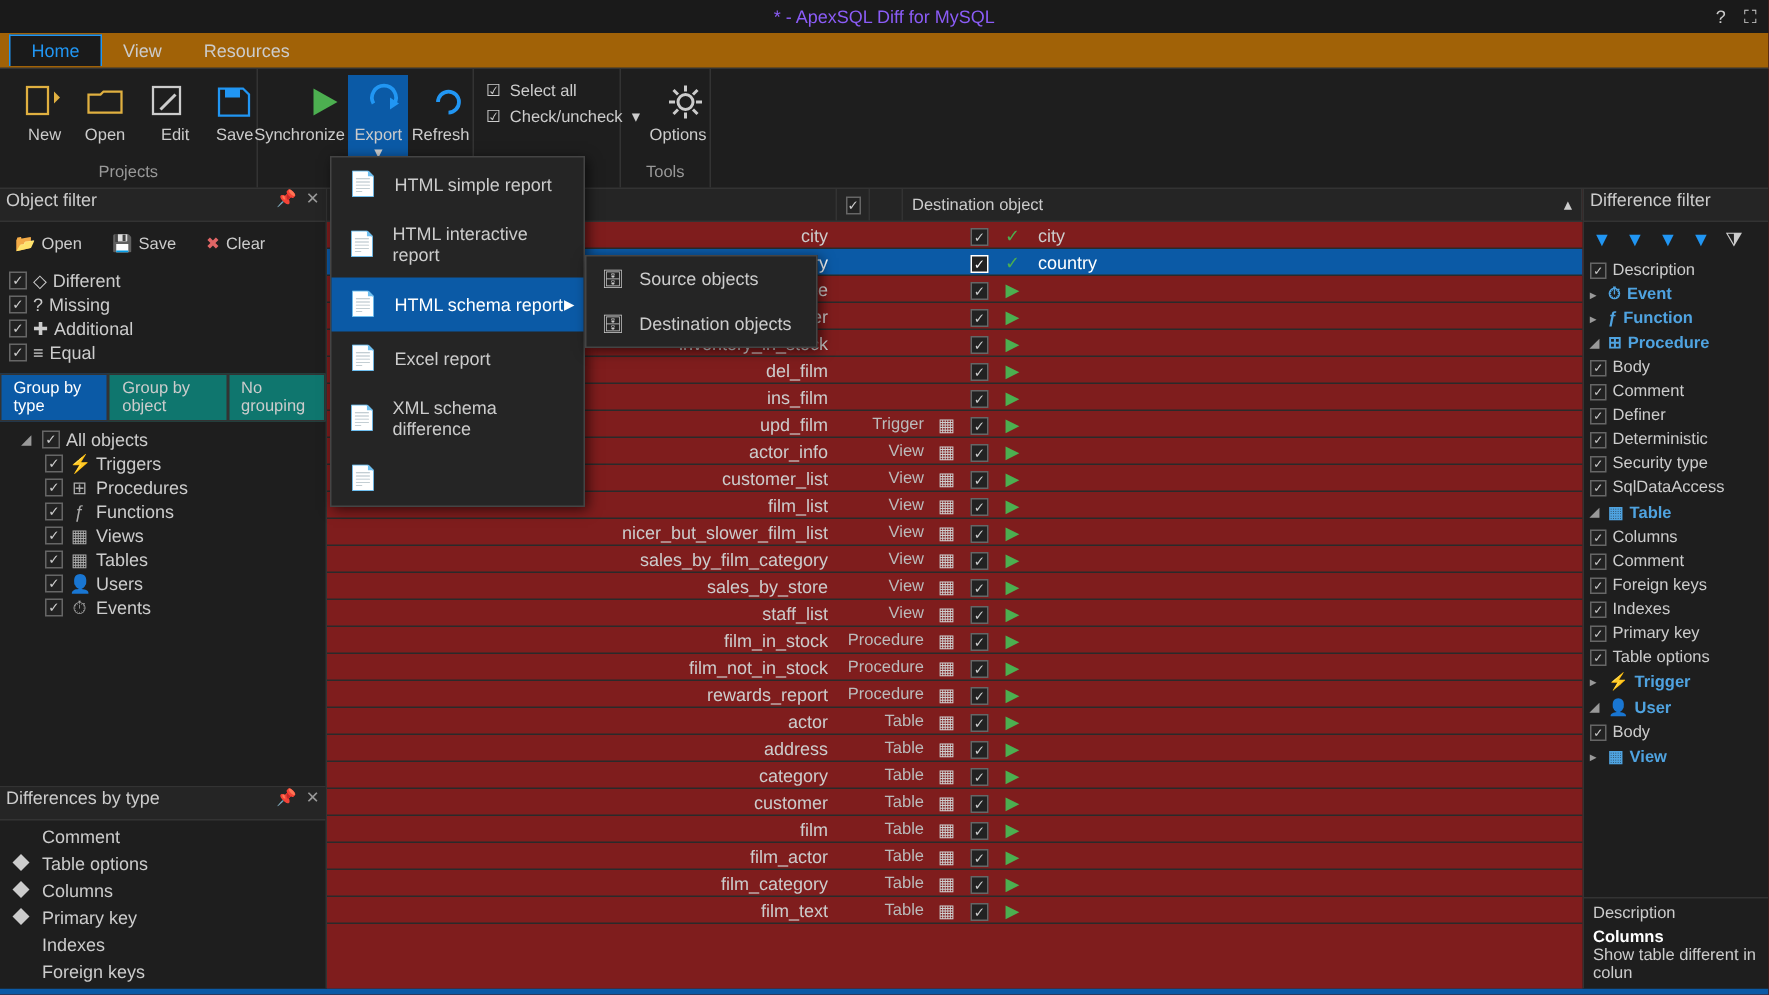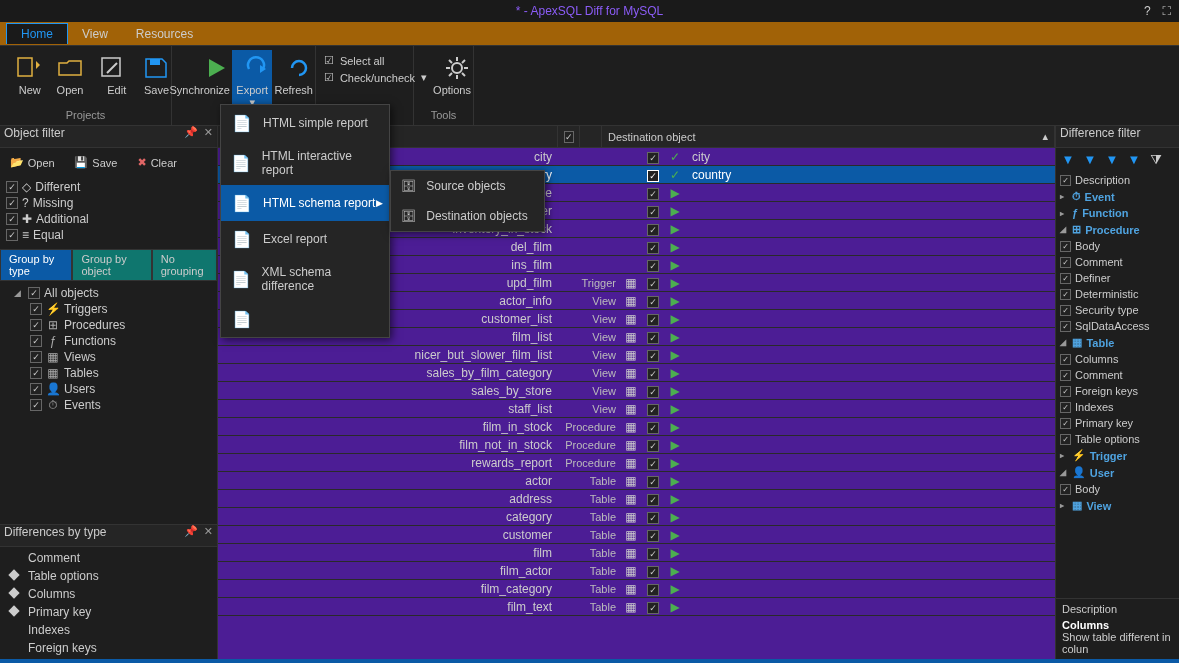--- a/index.html
+++ b/index.html
@@ -49,21 +49,21 @@
 .tree .tn .ar { width:10px; color:#999; font-size:9px; }
 .tree .tn .cb { width:12px; height:12px; border:1px solid #666; display:inline-flex; align-items:center; justify-content:center; font-size:9px; background:#222; }
 .tree .tn .cb.checked::after { content:"✓"; color:#ccc; }
 .tree .tn .ic { width:14px; text-align:center; color:#aaa; }
 
 .diff-by-type { border-top:1px solid #333; }
 .dbt-list { padding:2px 4px; }
 .dbt-list .di { padding:2px 6px 2px 24px; position:relative; }
 .dbt-list .di .diamond { position:absolute; left:6px; top:4px; width:8px; height:8px; background:#ccc; transform:rotate(45deg); }
 
-.center-col { flex:1; display:flex; flex-direction:column; background:#4c1d95; position:relative; }
+.center-col { flex:1; display:flex; flex-direction:column; background:#7f1d1d; position:relative; }
 .grid-hdr { display:flex; height:22px; background:#252525; border-bottom:1px solid #333; }
 .grid-hdr .gh { border-right:1px solid #333; display:flex; align-items:center; padding:0 6px; font-size:11px; position:relative; }
 .grid-body { flex:1; overflow:auto; }
 .grid-row { display:flex; height:18px; border-bottom:1px solid #2a2a2a; align-items:center; }
 .grid-row.hl { background:#0b5aa6; color:#fff; }
 .grid-row .c1 { width:340px; text-align:right; padding-right:6px; }
 .grid-row .ct { width:62px; text-align:right; padding-right:4px; color:#bbb; font-size:11px; }
 .grid-row .ci { width:22px; text-align:center; }
 .grid-row .cc { width:22px; text-align:center; }
 .grid-row .play { width:22px; text-align:center; color:#4caf50; }

